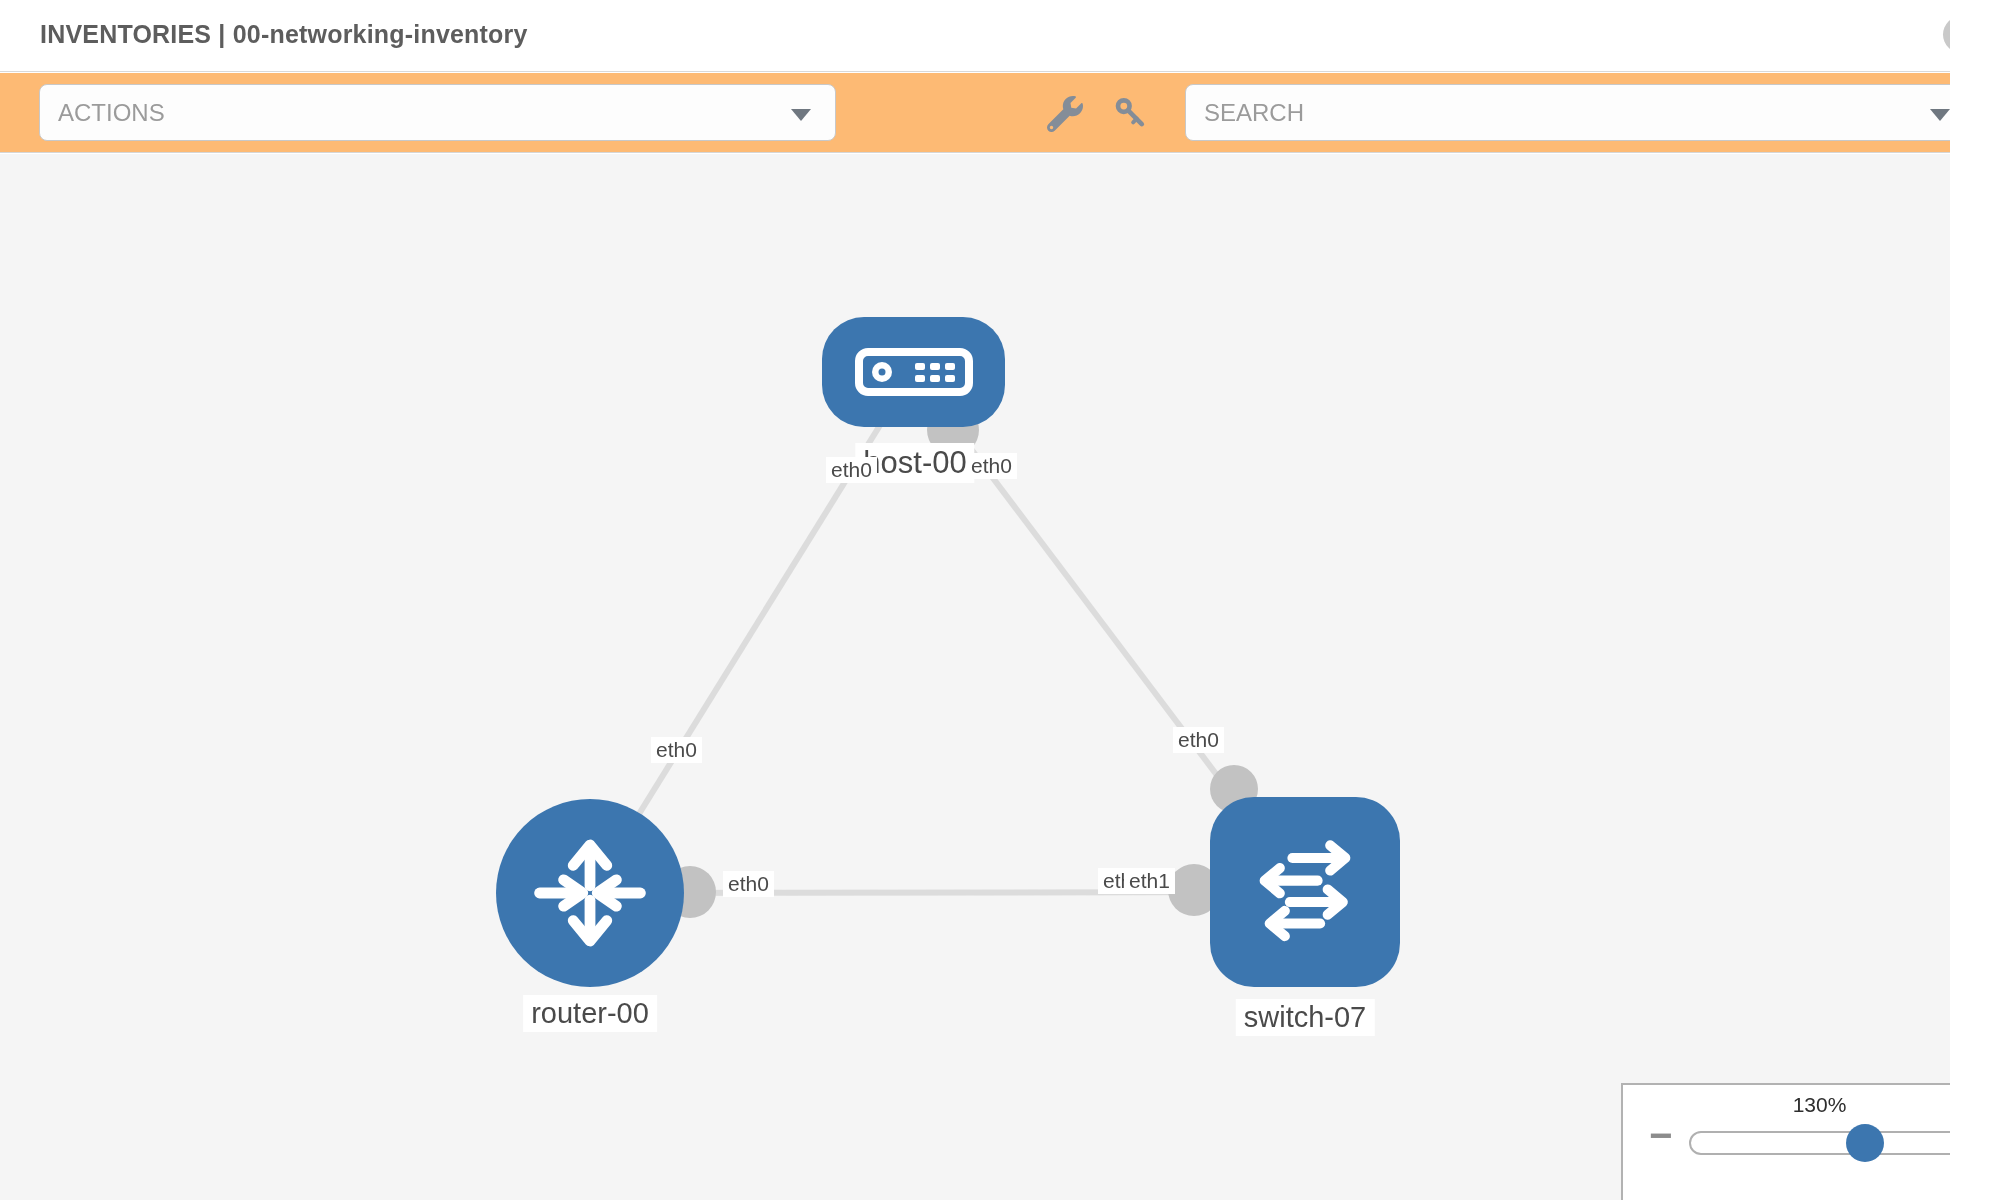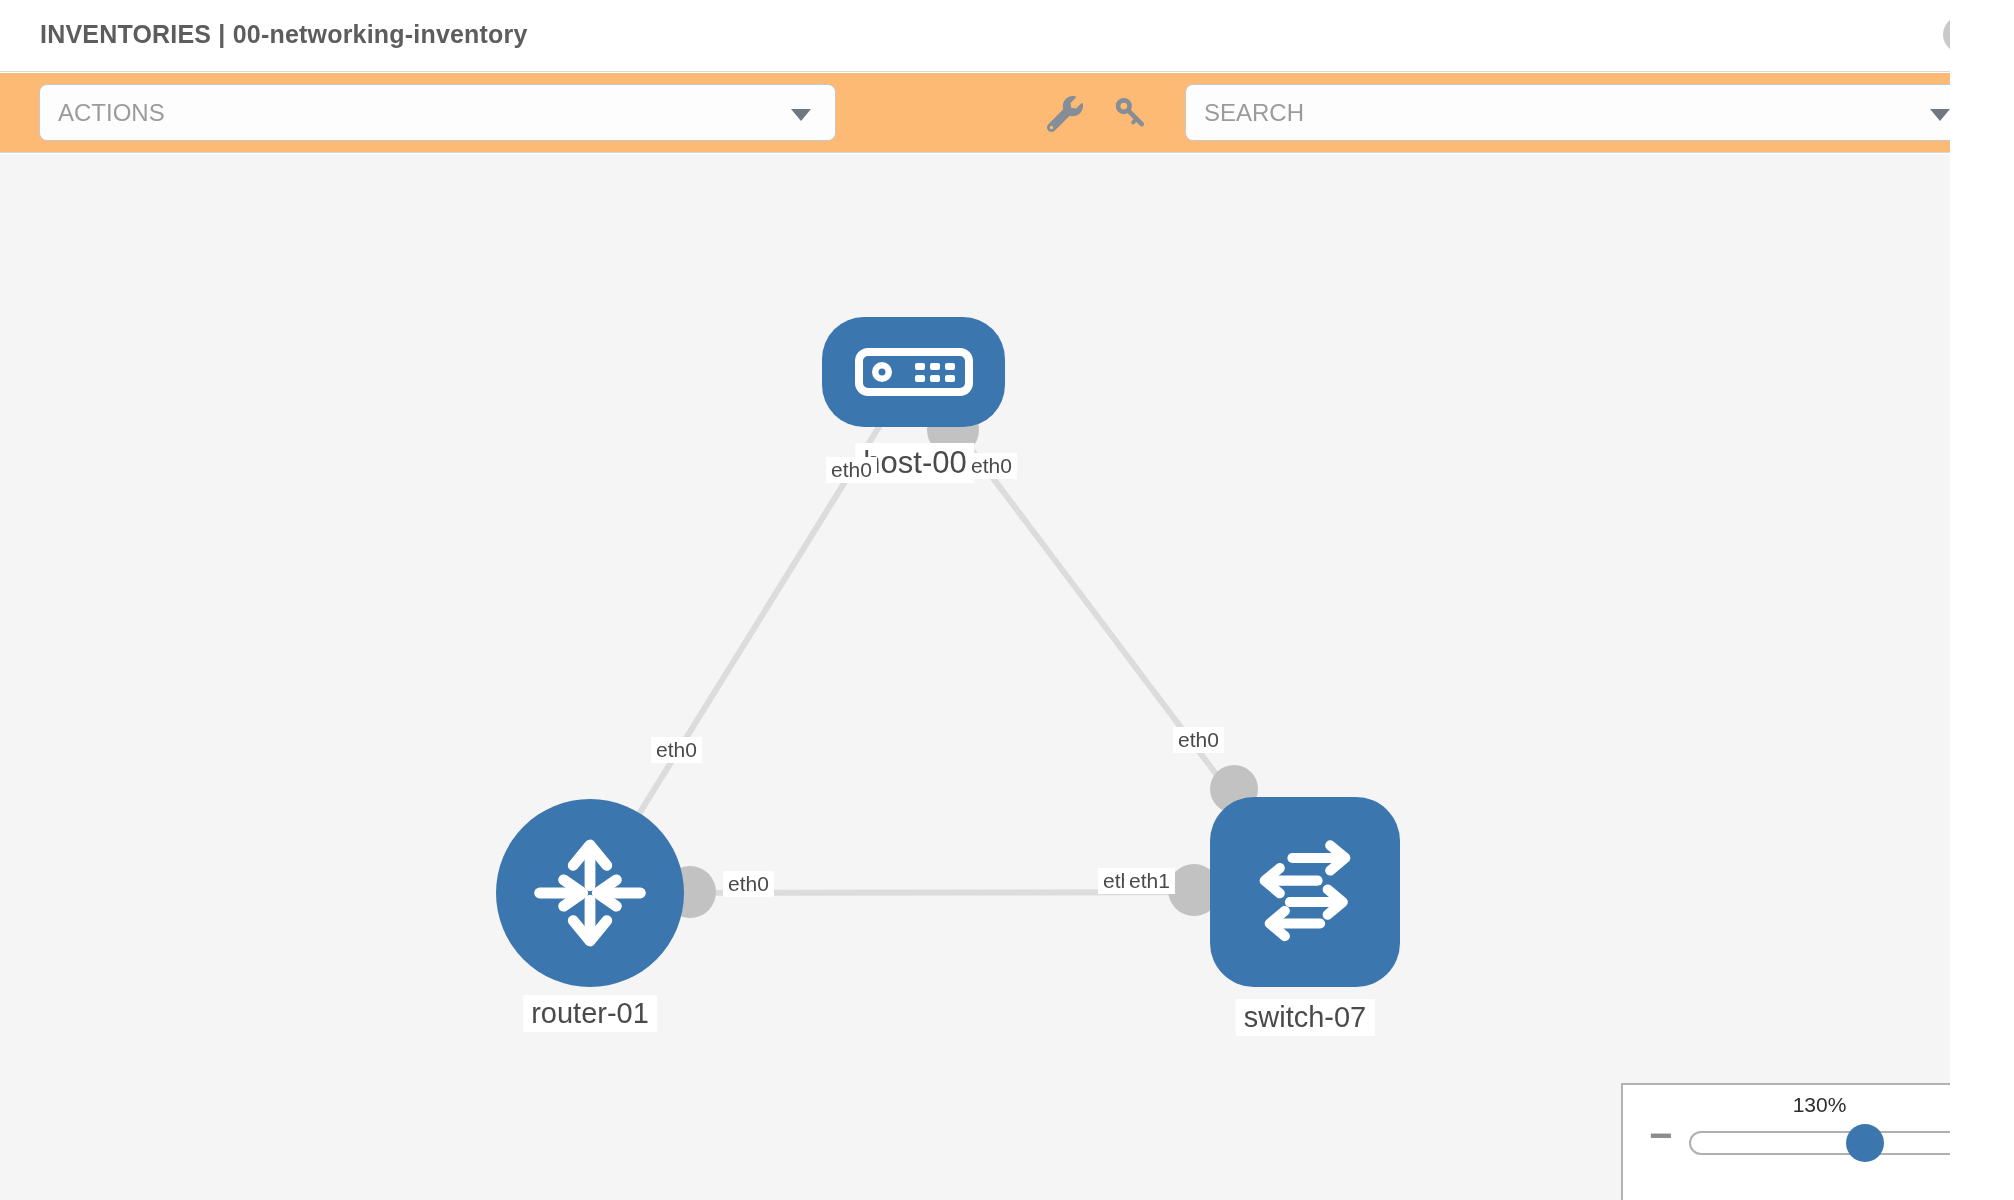--- a/index.html
+++ b/index.html
@@ -155,21 +155,21 @@
             <path d="M30 31 L18 41 L30 51"></path>
           <path d="M38 58 H78"></path>
             <path d="M68 48 L80 58 L68 68"></path>
           <path d="M62 75 H24"></path>
             <path d="M34 65 L22 75 L34 85"></path>
         </g>
       </svg>
     </div>
 
     <div class="chip node-label host-label">host-00</div>
-    <div class="chip node-label router-label">router-01</div>
+    <div class="chip node-label router-label">router-00</div>
     <div class="chip node-label switch-label">switch-07</div>
 
     <div class="chip if-label if-host-left">eth0</div>
     <div class="chip if-label if-host-right">eth0</div>
     <div class="chip if-label if-router-upper">eth0</div>
     <div class="chip if-label if-switch-upper">eth0</div>
     <div class="chip if-label if-router-right">eth0</div>
     <div class="chip if-label if-switch-back">eth0</div>
     <div class="chip if-label if-switch-front">eth1</div>
   </div>

